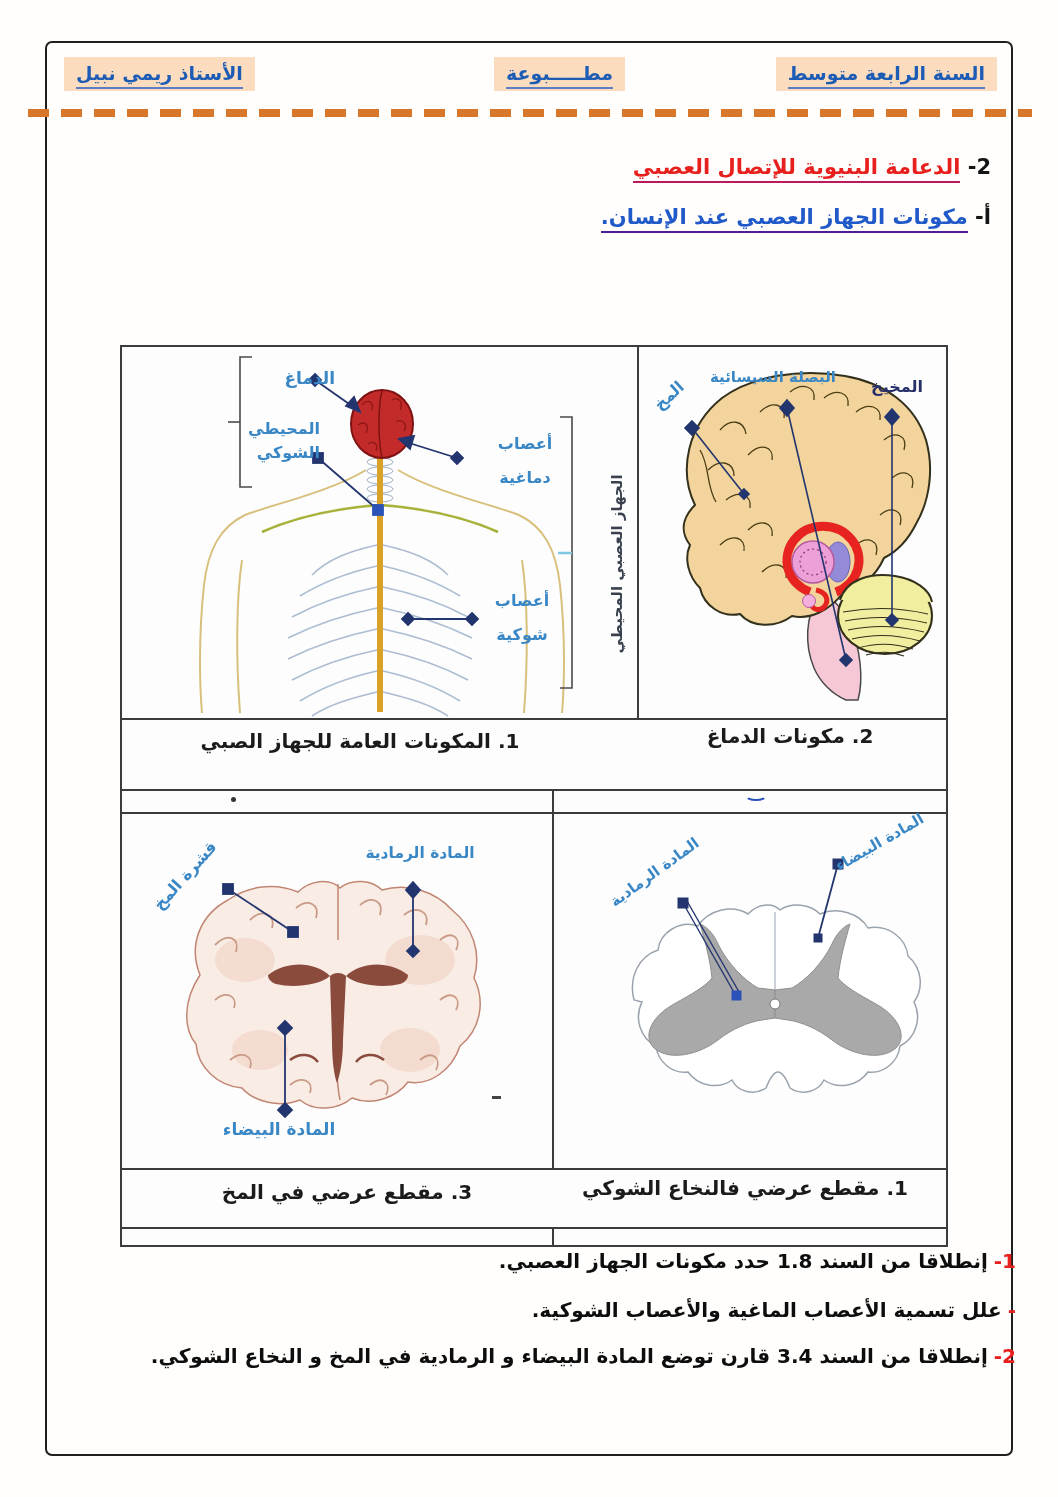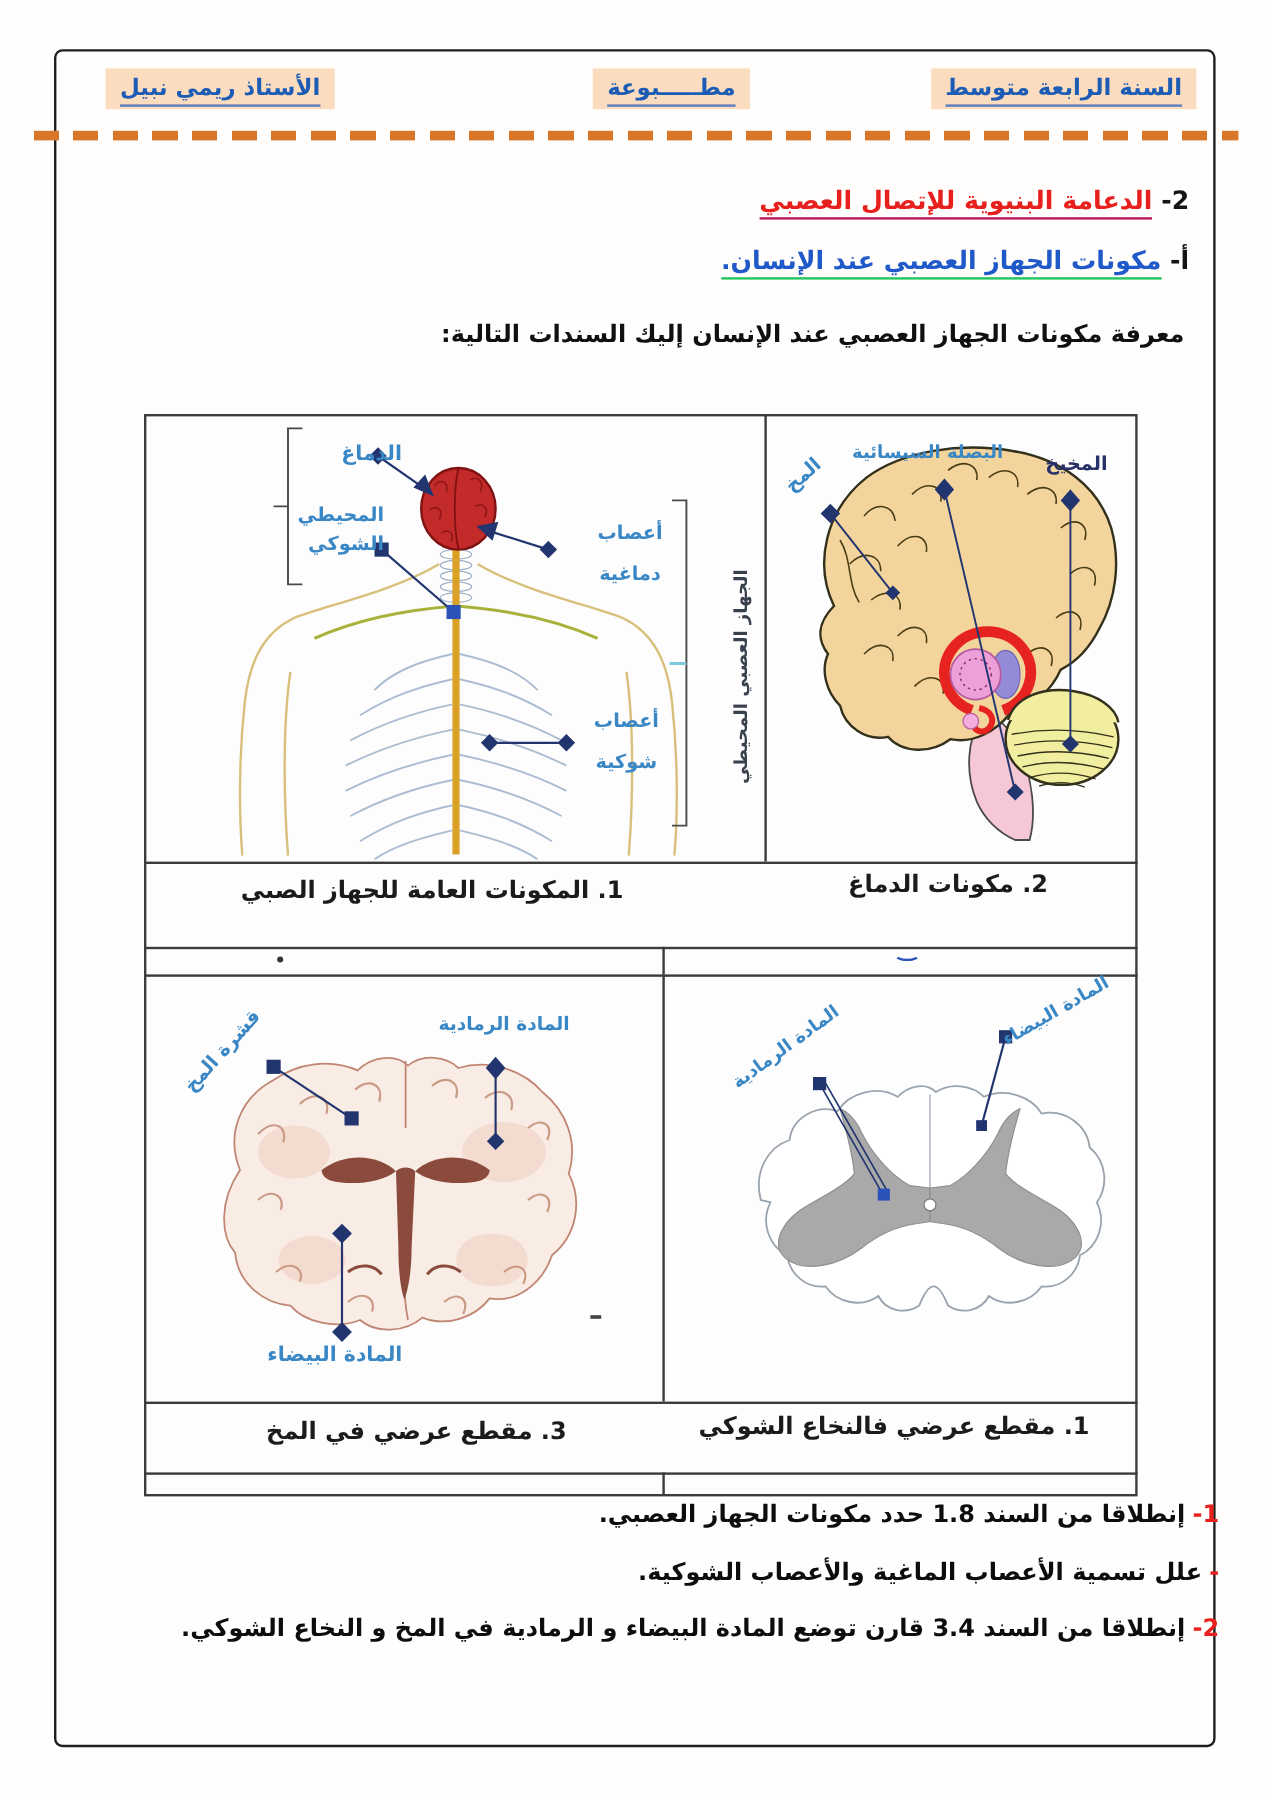--- a/index.html
+++ b/index.html
@@ -11,21 +11,21 @@
   .page-border { left:45px; top:41px; width:968px; height:1415px; border:2px solid #1f1f1f; border-radius:7px; }
   
   .hdr-box { top:57px; background:#fbdcbe; padding:5px 12px 7px; font-size:19px; font-weight:700; color:#1d5cb5; direction:rtl; }
   .hdr-box span { border-bottom:2px solid #5d7dc2; padding-bottom:3px; }
   .dashes { left:28px; top:109px; width:1004px; height:8px;
             background:repeating-linear-gradient(90deg,#d8772a 0 21px, transparent 21px 33px); }
   
   .rtl { direction:rtl; unicode-bidi:embed; }
   .heading { font-size:21px; font-weight:700; color:#141414; white-space:nowrap; }
   .red-u { color:#e8201d; border-bottom:2px solid #be185d; padding-bottom:2px; }
-  .blue-u { color:#2059c8; border-bottom:2px solid #22c55e; padding-bottom:2px; }
+  .blue-u { color:#2059c8; border-bottom:2px solid #4c1d95; padding-bottom:2px; }
   .intro { font-size:20px; font-weight:700; color:#101010; white-space:nowrap; }
   
   .tline { background:#3c3c3c; }
   .cellbg { background:#fdfdfd; }
   
   .lbl { position:absolute; font-weight:700; text-align:center; direction:rtl; color:#3a87c6; line-height:1.45; font-size:16px; }
   .ml { white-space:pre-line; }
   .dark { color:#39404e; }
   .navy { color:#273069; }
   .cap { position:absolute; direction:rtl; text-align:center; font-size:20px; font-weight:700; color:#1b1b1b; }
@@ -36,32 +36,31 @@
 </style>
 </head>
 <body>
 
 <div id="page">
 
   <div class="abs page-border"></div>
 
   <div class="abs hdr-box" style="right:61px;"><span>السنة الرابعة متوسط</span></div>
   <div class="abs hdr-box" style="left:494px;"><span>مطـــــبوعة</span></div>
-  <div class="abs hdr-box" style="left:88px;"><span>الأستاذ ريمي نبيل</span></div>
+  <div class="abs hdr-box" style="left:64px;"><span>الأستاذ ريمي نبيل</span></div>
   <div class="abs dashes"></div>
 
   <div class="abs heading rtl" style="right:67px; top:155px;">
     <span>2-</span>
     <span class="red-u">الدعامة البنيوية للإتصال العصبي</span>
   </div>
   <div class="abs heading rtl" style="right:67px; top:205px;">
     <span>أ-</span>
     <span class="blue-u">مكونات الجهاز العصبي عند الإنسان.</span>
   </div>
-  <div class="abs intro rtl" style="right:71px; top:266px;">معرفة مكونات الجهاز العصبي عند الإنسان إليك السندات التالية:</div>
 
   <div class="abs cellbg" style="left:120px; top:345px; width:828px; height:902px; border:2px solid #3c3c3c;"></div>
   <div class="abs tline" style="left:120px; top:718px; width:828px; height:2px;"></div>
   <div class="abs tline" style="left:120px; top:789px; width:828px; height:2px;"></div>
   <div class="abs tline" style="left:120px; top:812px; width:828px; height:2px;"></div>
   <div class="abs tline" style="left:120px; top:1168px; width:828px; height:2px;"></div>
   <div class="abs tline" style="left:120px; top:1227px; width:828px; height:2px;"></div>
   <div class="abs tline" style="left:637px; top:345px; width:2px; height:373px;"></div>
   <div class="abs tline" style="left:552px; top:789px; width:2px; height:23px;"></div>
   <div class="abs tline" style="left:552px; top:812px; width:2px; height:356px;"></div>

